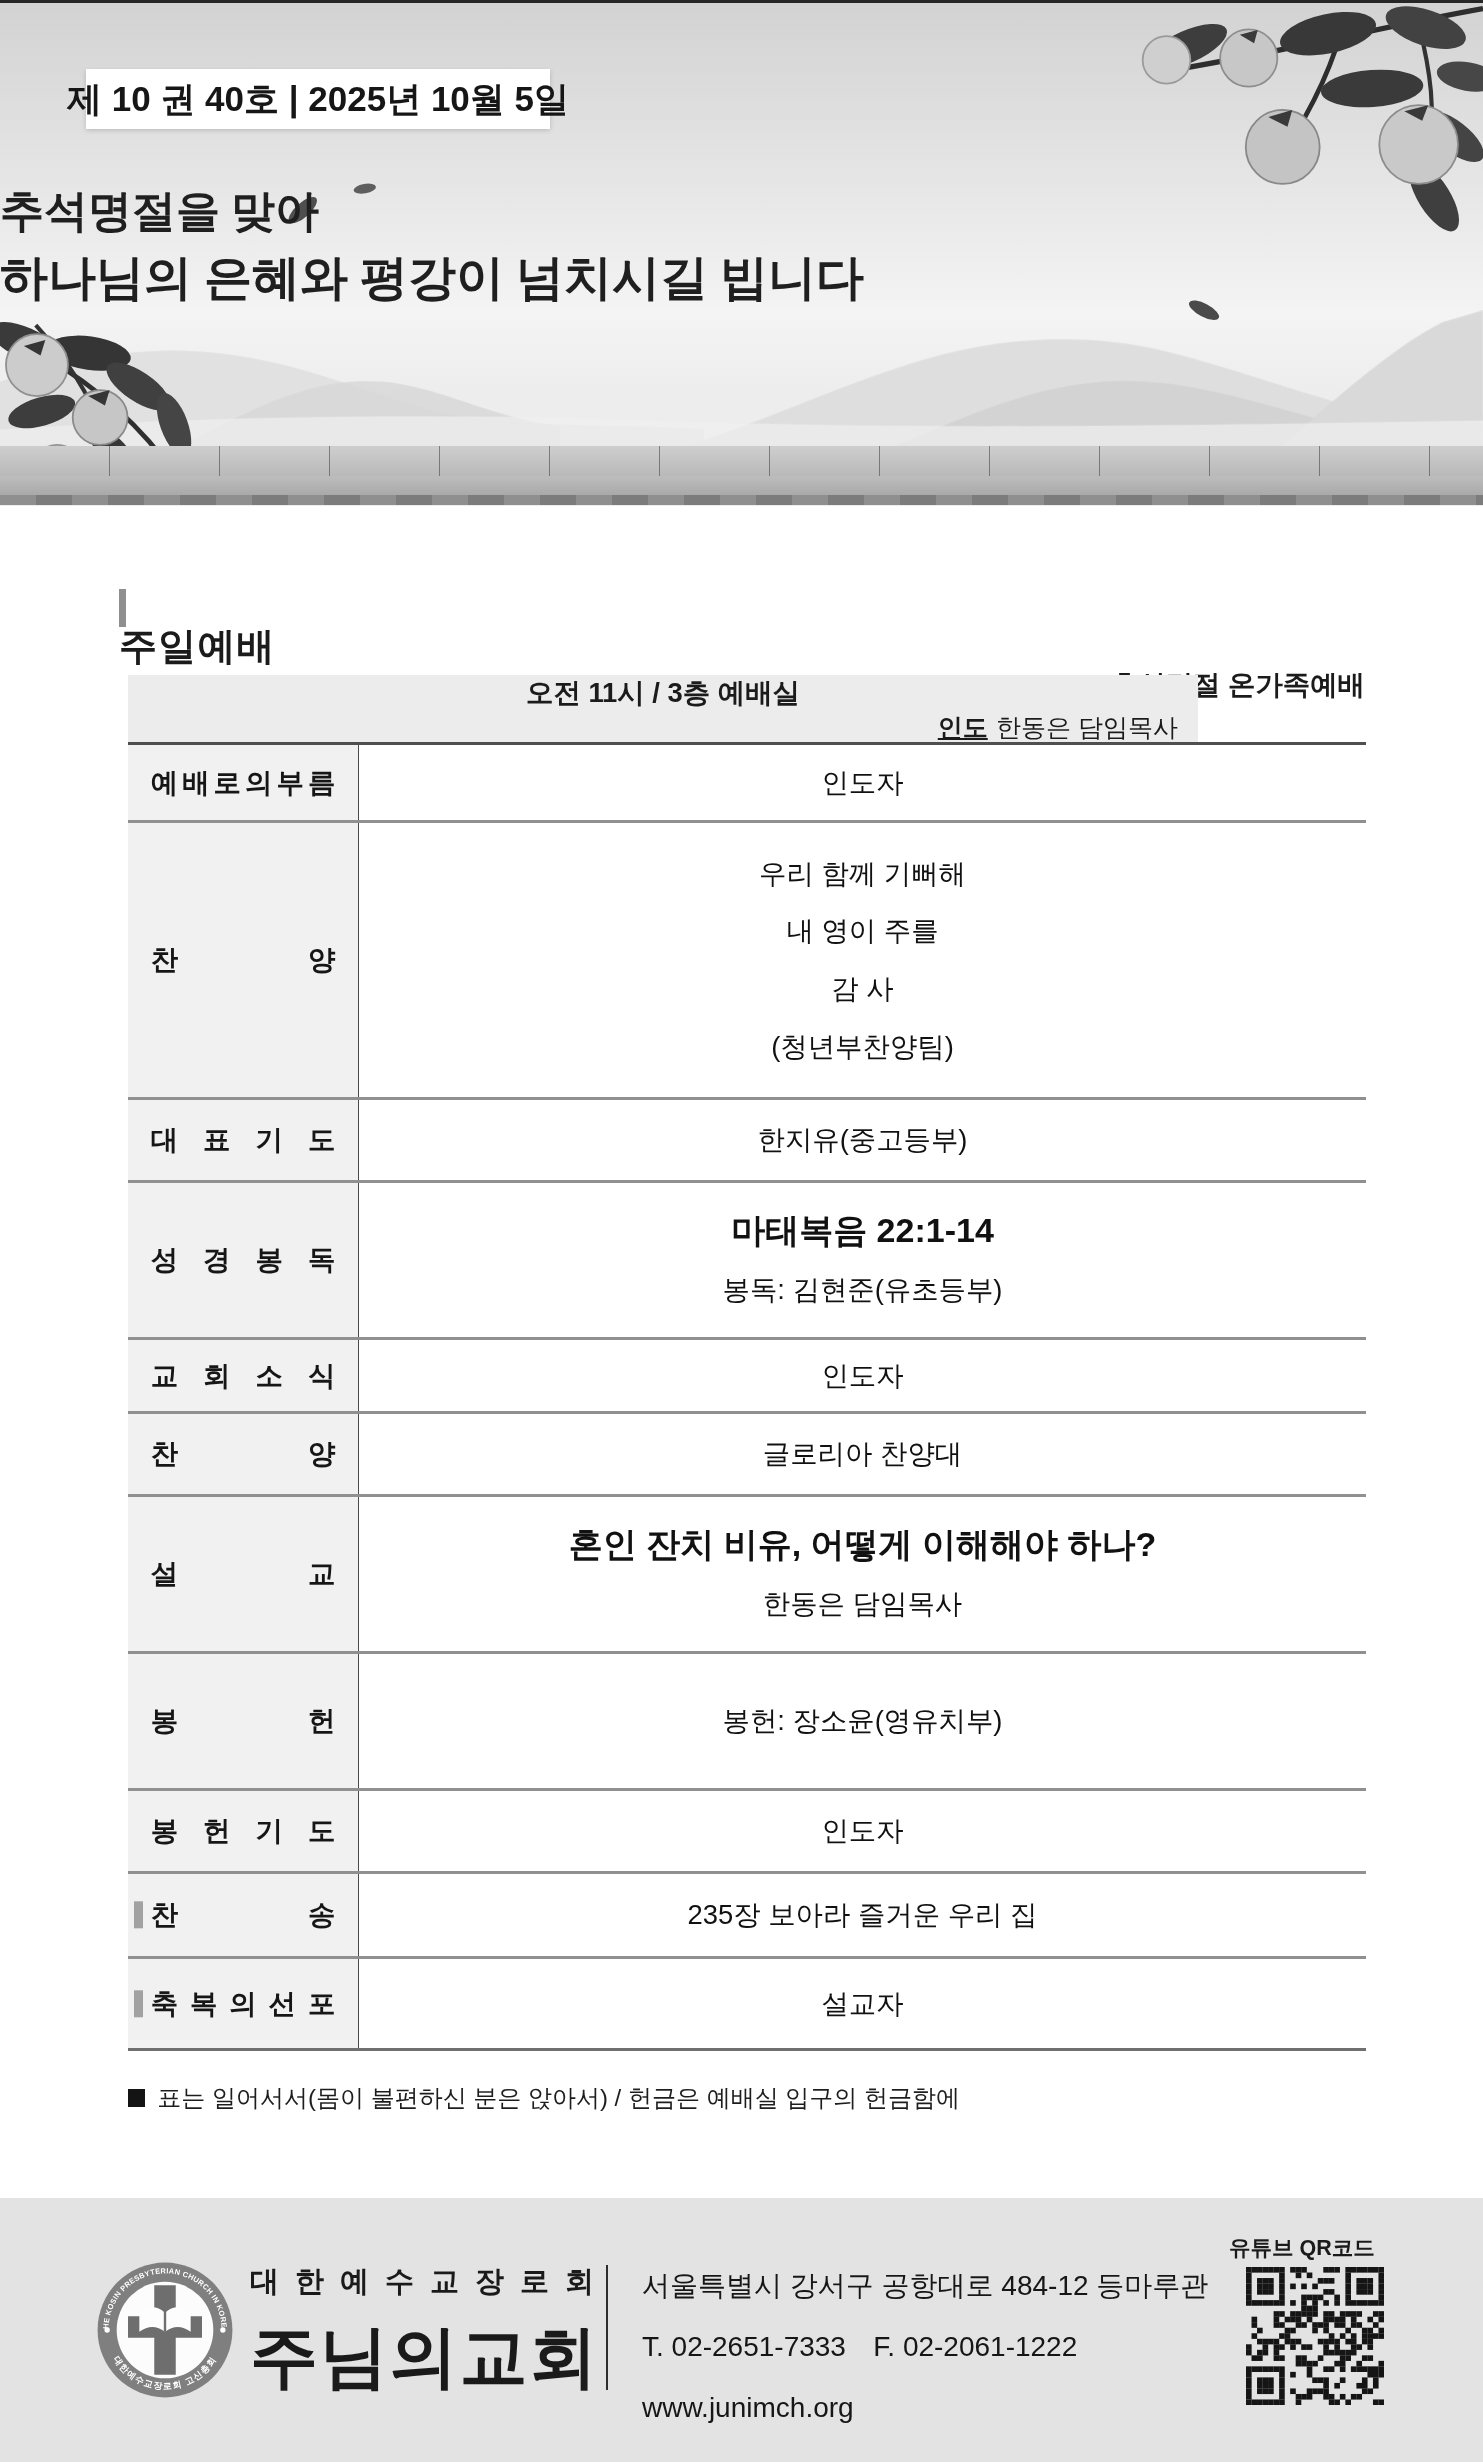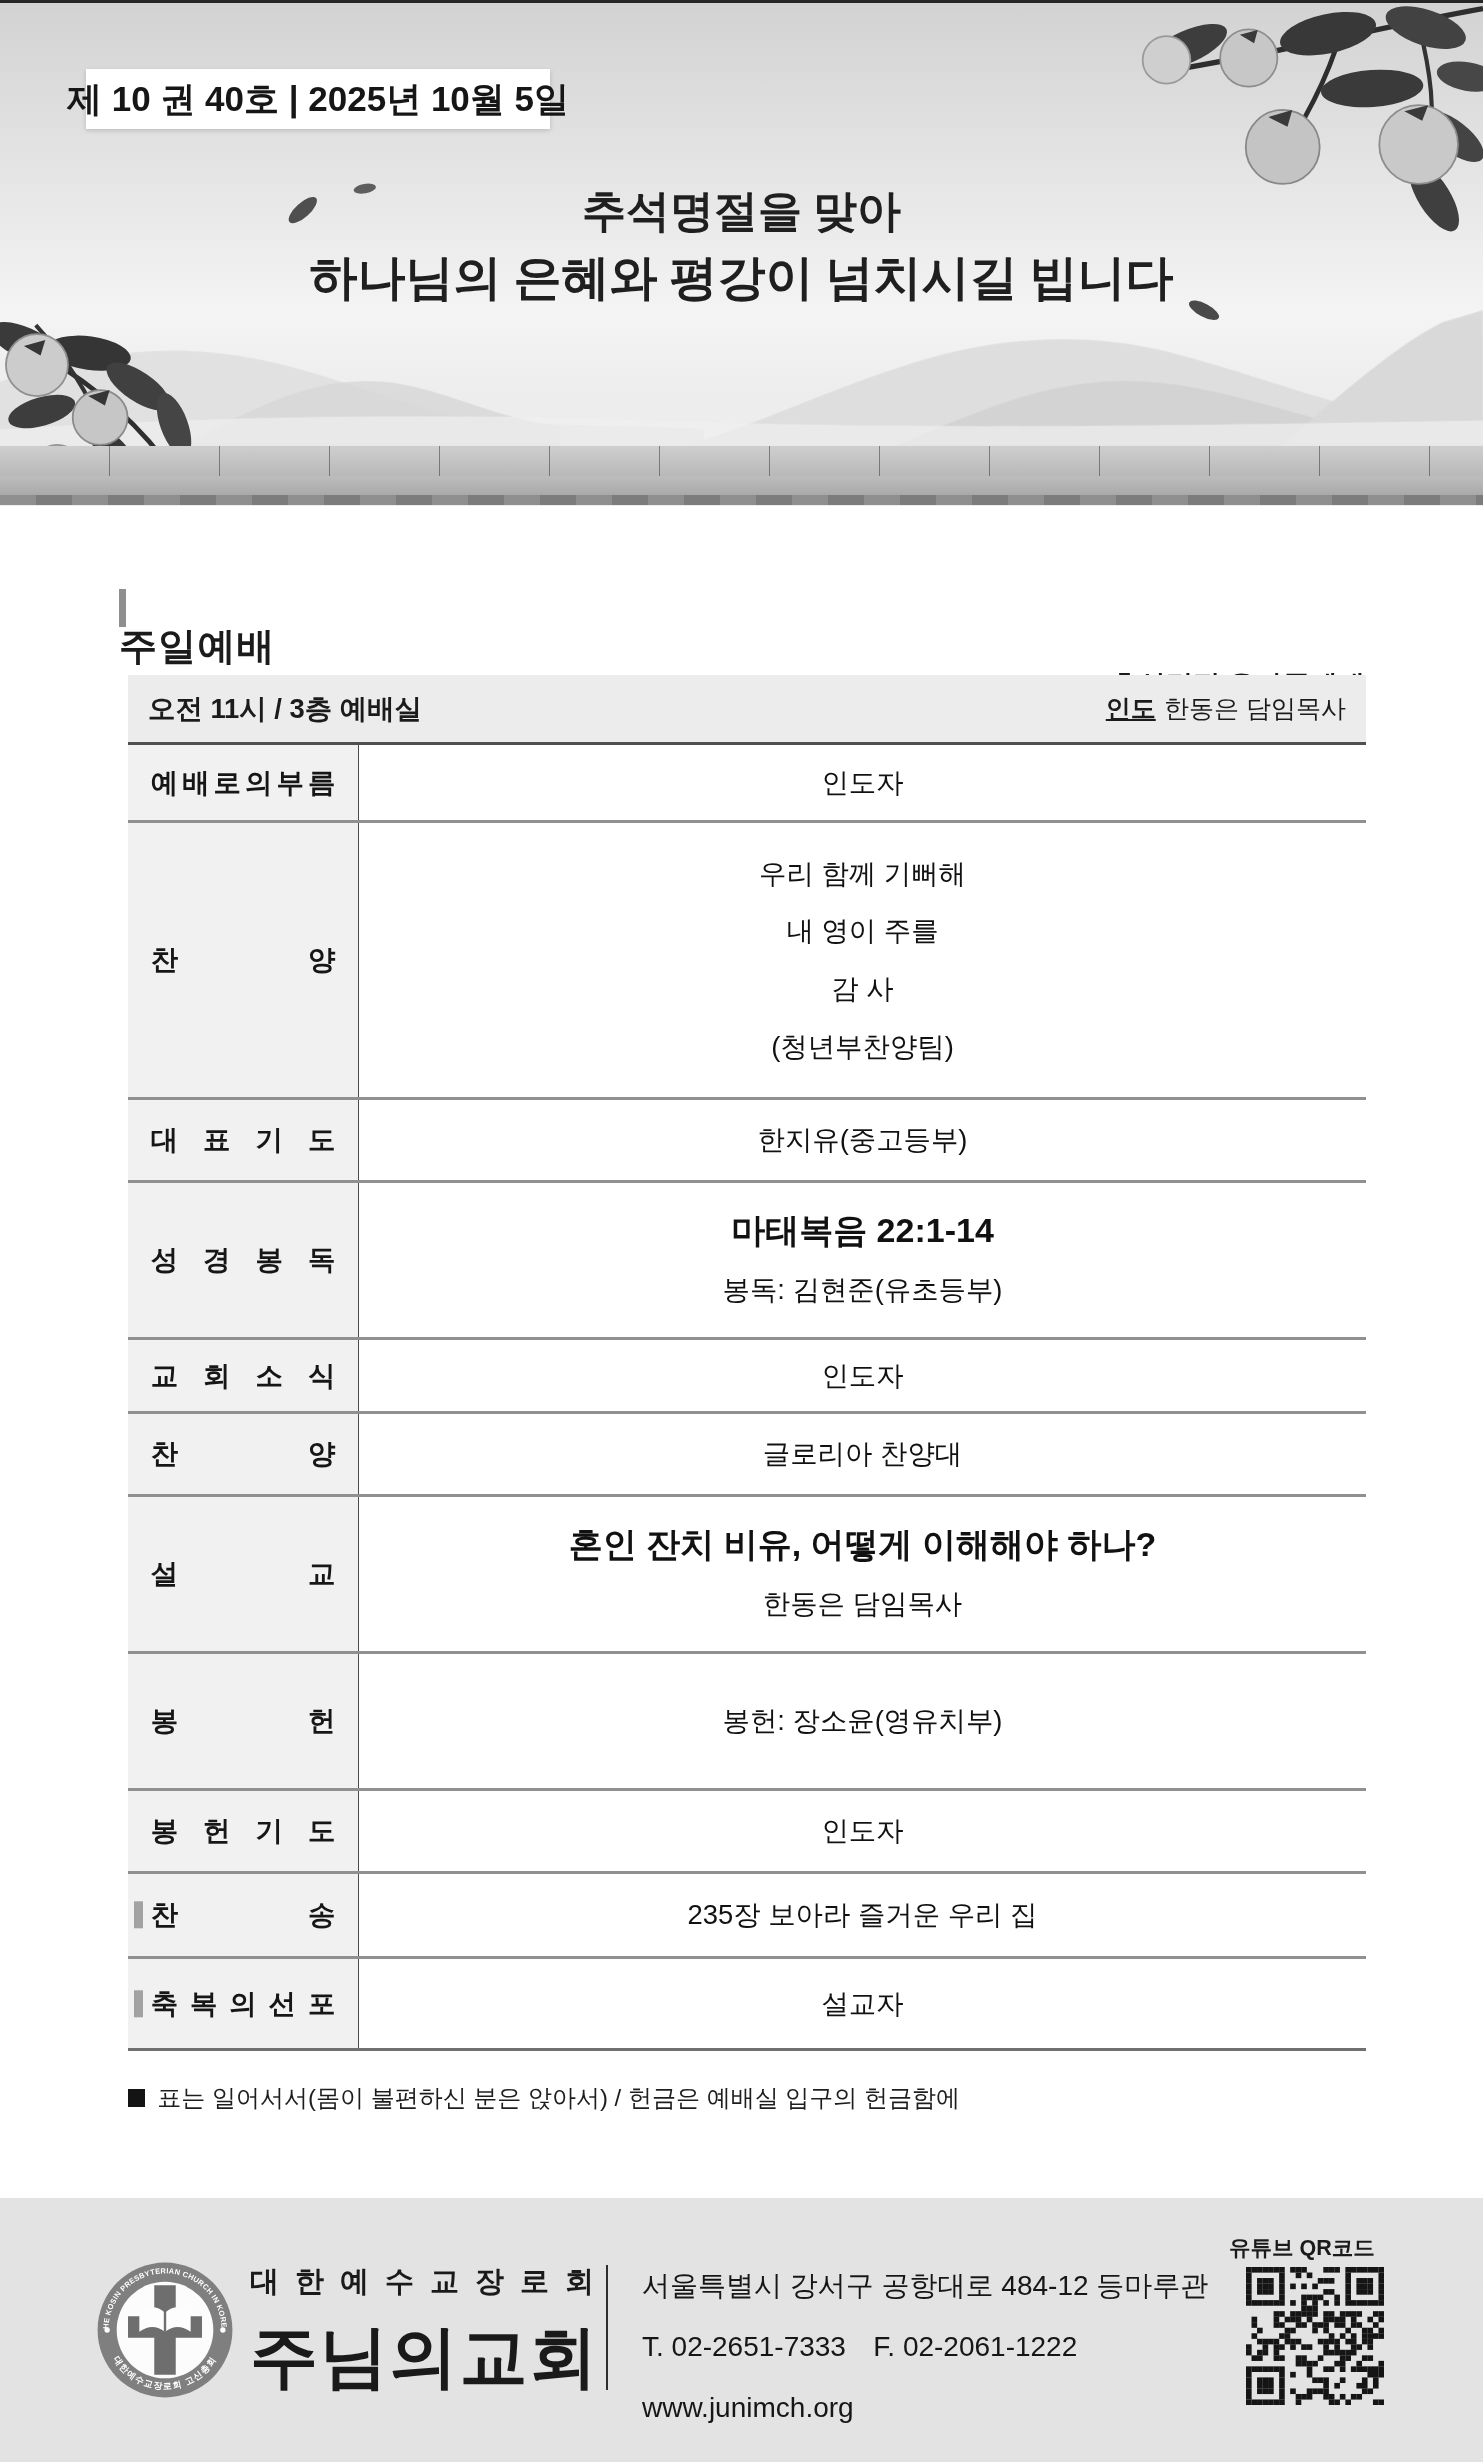--- a/index.html
+++ b/index.html
@@ -7,21 +7,21 @@
         font-family:"Liberation Sans","DejaVu Sans",sans-serif;color:#1b1b1b;}
 
   
   .hero{position:absolute;left:0;top:0;width:1483px;height:506px;
         background:linear-gradient(180deg,#d2d2d2 0%,#dcdcdc 18%,#e9e9e9 42%,#f4f4f4 62%,#ededed 78%);}
   .top-strip{position:absolute;left:0;top:0;width:100%;height:3px;background:#262626;}
   .hero-art{position:absolute;left:0;top:0;width:1483px;height:506px;}
   .issue-badge{position:absolute;left:86px;top:69px;width:464px;height:60px;background:#ffffff;
         display:flex;align-items:center;justify-content:center;font-size:35px;font-weight:bold;color:#161616;
         box-shadow:0 1.8px 4.8px rgba(0,0,0,.18);white-space:nowrap;}
-  .greeting{position:absolute;left:0;top:190px;width:1483px;text-align:center;color:#1f1f1f;
+  .greeting{position:absolute;left:0;top:190px;width:1483px;text-align:left;color:#1f1f1f;
         font-family:"Liberation Serif","DejaVu Serif",serif;font-weight:bold;}
   .greeting .g1{font-size:44px;line-height:1.0;}
   .greeting .g2{font-size:48px;line-height:1.0;margin-top:20px;}
   
   .wall{position:absolute;left:0;top:446px;width:1483px;height:60px;}
   .wall .c1{position:absolute;left:0;top:0;width:100%;height:30px;
       background:linear-gradient(180deg,#cecece,#b9b9b9),#c5c5c5;}
   .wall .c1:after{content:"";position:absolute;inset:0;
       background:repeating-linear-gradient(90deg,transparent 0 109px,rgba(60,60,60,.55) 109px 110px);}
   .wall .c2{position:absolute;left:0;top:30px;width:100%;height:19.7px;
@@ -29,22 +29,22 @@
   .wall .c2:after{content:"";position:absolute;inset:0;
       background:repeating-linear-gradient(90deg,transparent 0 109px,rgba(55,55,55,.5) 54px 55px);}
   .wall .c3{position:absolute;left:0;top:49px;width:100%;height:10px;
       background:repeating-linear-gradient(90deg,#8f8f8f 0 36px,#7c7c7c 36px 72px),#868686;}
 
   
   .section-head{position:absolute;left:119px;top:589px;width:1246px;display:flex;align-items:flex-start;flex-direction:column;}
   .head-bar{width:7.2px;height:38px;background:#8f8f8f;margin-right:14.3px;}
   .sec-title{font-size:38px;font-weight:bold;letter-spacing:1.2px;line-height:1.05;}
   .sec-sub{margin-left:auto;font-size:27.4px;font-weight:bold;padding-bottom:2.4px;}
-  .band{position:absolute;left:128px;top:675px;width:1238px;height:67px;background:#ececec;
-        display:flex;align-items:center;padding:0 20px;box-sizing:border-box;}
+  .band{position:absolute;left:128px;top:675px;width:1070px;height:67px;background:#ececec;
+        display:flex;align-items:center;padding:0 20px;box-sizing:border-box;flex-direction:column;}
   .band .bl{font-size:27.4px;font-weight:bold;}
   .band .br{margin-left:auto;font-size:25px;}
   .band .br b{font-weight:bold;margin-right:8.3px;text-decoration:underline;}
 
   .order{position:absolute;left:128px;top:742px;width:1238px;border-top:3.6px solid #4f4f4f;}
   .o-row{display:flex;box-sizing:border-box;border-bottom:3px solid #909090;}
   .o-row:last-child{border-bottom:3.6px solid #707070;}
   .o-label{position:relative;width:231px;flex:0 0 231px;background:#f1f1f1;border-right:1.8px solid #4a4a4a;
         box-sizing:border-box;display:flex;align-items:center;padding:0 22.7px;}
   .o-label .spread{display:flex;justify-content:space-between;width:100%;

